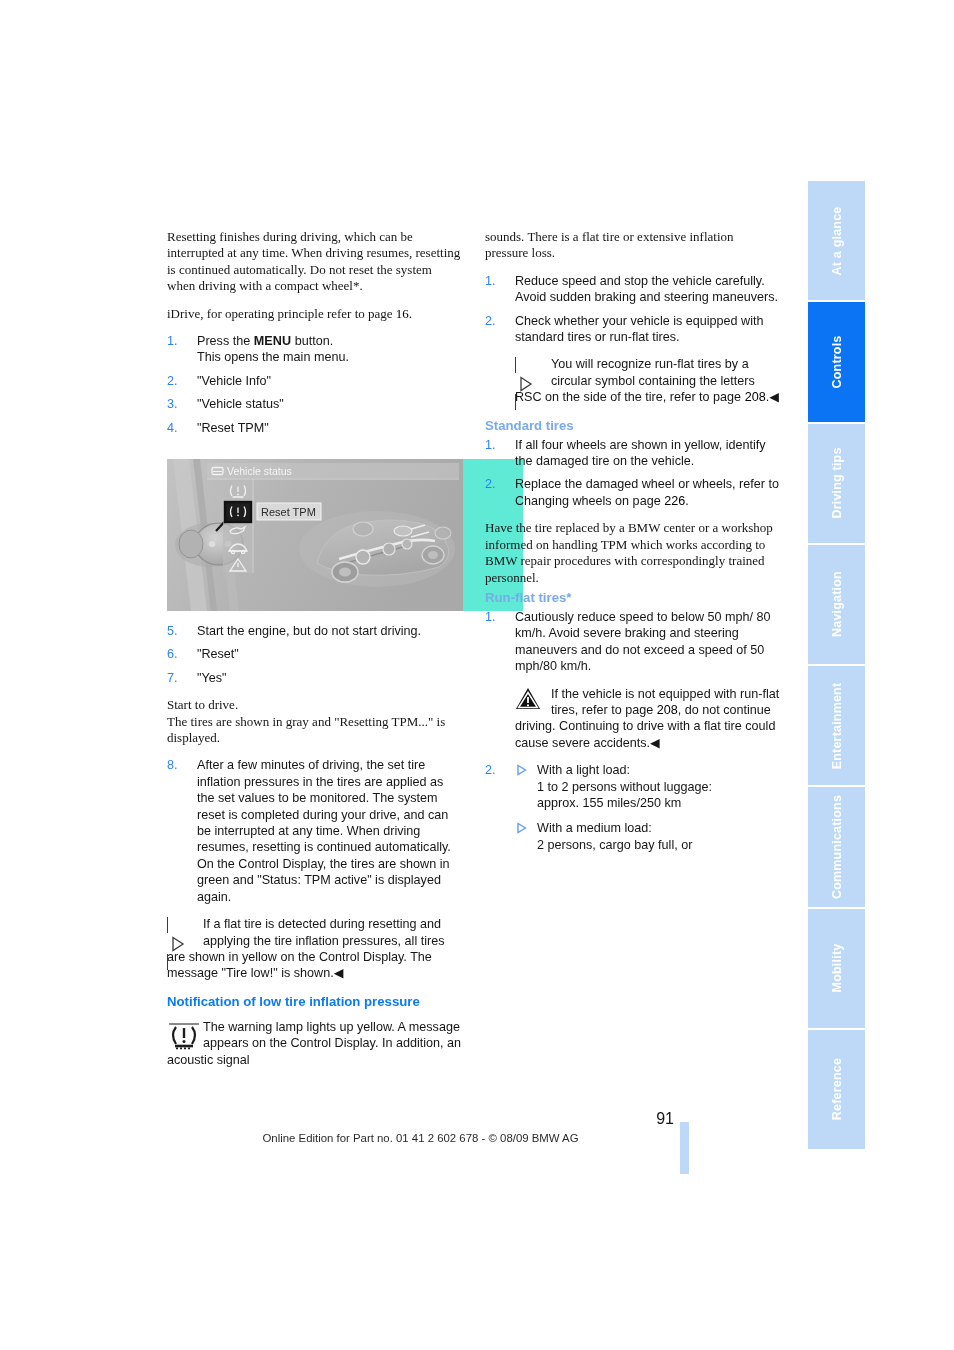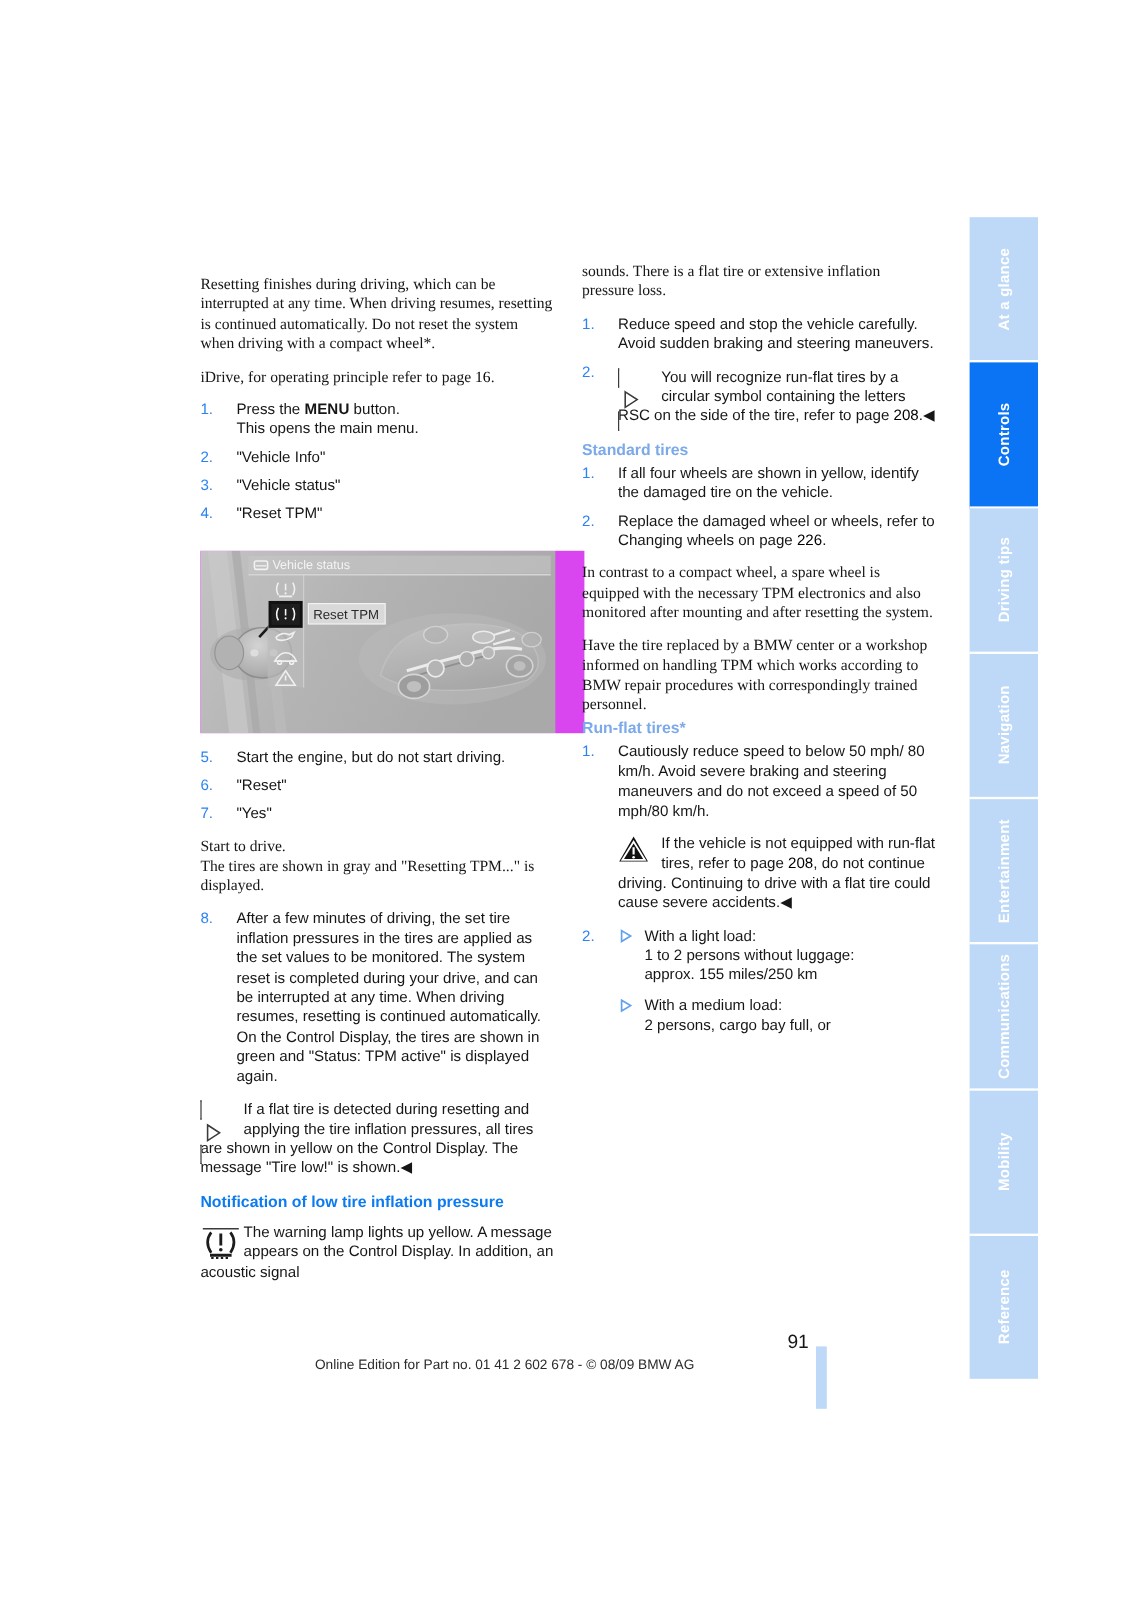--- a/index.html
+++ b/index.html
@@ -51,21 +51,21 @@
   
   #col-left {
     position: absolute;
     left: 167px;
     top: 229px;
     width: 295px;
   }
   #col-right {
     position: absolute;
     left: 485px;
-    top: 218px;
+    top: 229px;
     width: 295px;
   }
   .para {
     font-size: 13px;
     line-height: 16.4px;
     margin: 0 0 11px 0;
     text-align: left;
     font-family: Liberation Serif, serif;
   }
   .para.tight { margin-bottom: 0; }
@@ -170,23 +170,23 @@
     font-weight: bold;
     letter-spacing: 0.1px;
   }
   .endmark { letter-spacing: 0; }
 
   
   #figure {
     position: absolute;
     left: 167px;
     top: 459px;
-    width: 320px;
+    width: 356px;
     height: 152px;
-    background: #d946ef;
+    background: #5eead4;
     overflow: hidden;
   }
   #figure .fig-inner { position: absolute; inset: 0; }
 
   
   #page-number {
     position: absolute;
     left: 608px;
     top: 1110px;
     width: 66px;
@@ -397,21 +397,21 @@
 
 <div id="col-right">
 
   <p class="para">sounds. There is a flat tire or extensive inflation pressure loss.</p>
 
   <ol class="steps">
     <li>
       <span class="num">1.</span><span>Reduce speed and stop the vehicle carefully. Avoid sudden braking and steering maneuvers.</span>
     </li>
     <li>
-      <span class="num">2.</span>
+      <span class="num">2.</span><span>Check whether your vehicle is equipped with standard tires or run-flat tires.</span>
     </li>
   </ol>
 
   <div class="note indented">
     <span class="icon-wrap">
       <span class="icon-note">
         <svg width="21" height="20" viewBox="0 0 21 20">
           <path d="M6 3.5 L16 10 L6 16.5 Z" fill="none" stroke="#3b3b3b" stroke-width="1.3"></path>
         </svg>
       </span>
@@ -423,21 +423,20 @@
 
   <ol class="steps">
     <li>
       <span class="num">1.</span><span>If all four wheels are shown in yellow, identify the damaged tire on the vehicle.</span>
     </li>
     <li>
       <span class="num">2.</span><span>Replace the damaged wheel or wheels, refer to Changing wheels on page </span><span class="pg">226</span><span>.</span>
     </li>
   </ol>
 
-  <p class="para">In contrast to a compact wheel, a spare wheel is equipped with the necessary TPM electronics and also monitored after mounting and after resetting the system.</p>
 
   <p class="para gap-lg">Have the tire replaced by a BMW center or a workshop informed on handling TPM which works according to BMW repair procedures with correspondingly trained personnel.</p>
 
   <h2 class="section-head light">Run-flat tires*</h2>
 
   <ol class="steps">
     <li>
       <span class="num">1.</span><span>Cautiously reduce speed to below 50 mph/ 80 km/h. Avoid severe braking and steering maneuvers and do not exceed a speed of 50 mph/80 km/h.</span>
     </li>
   </ol>

